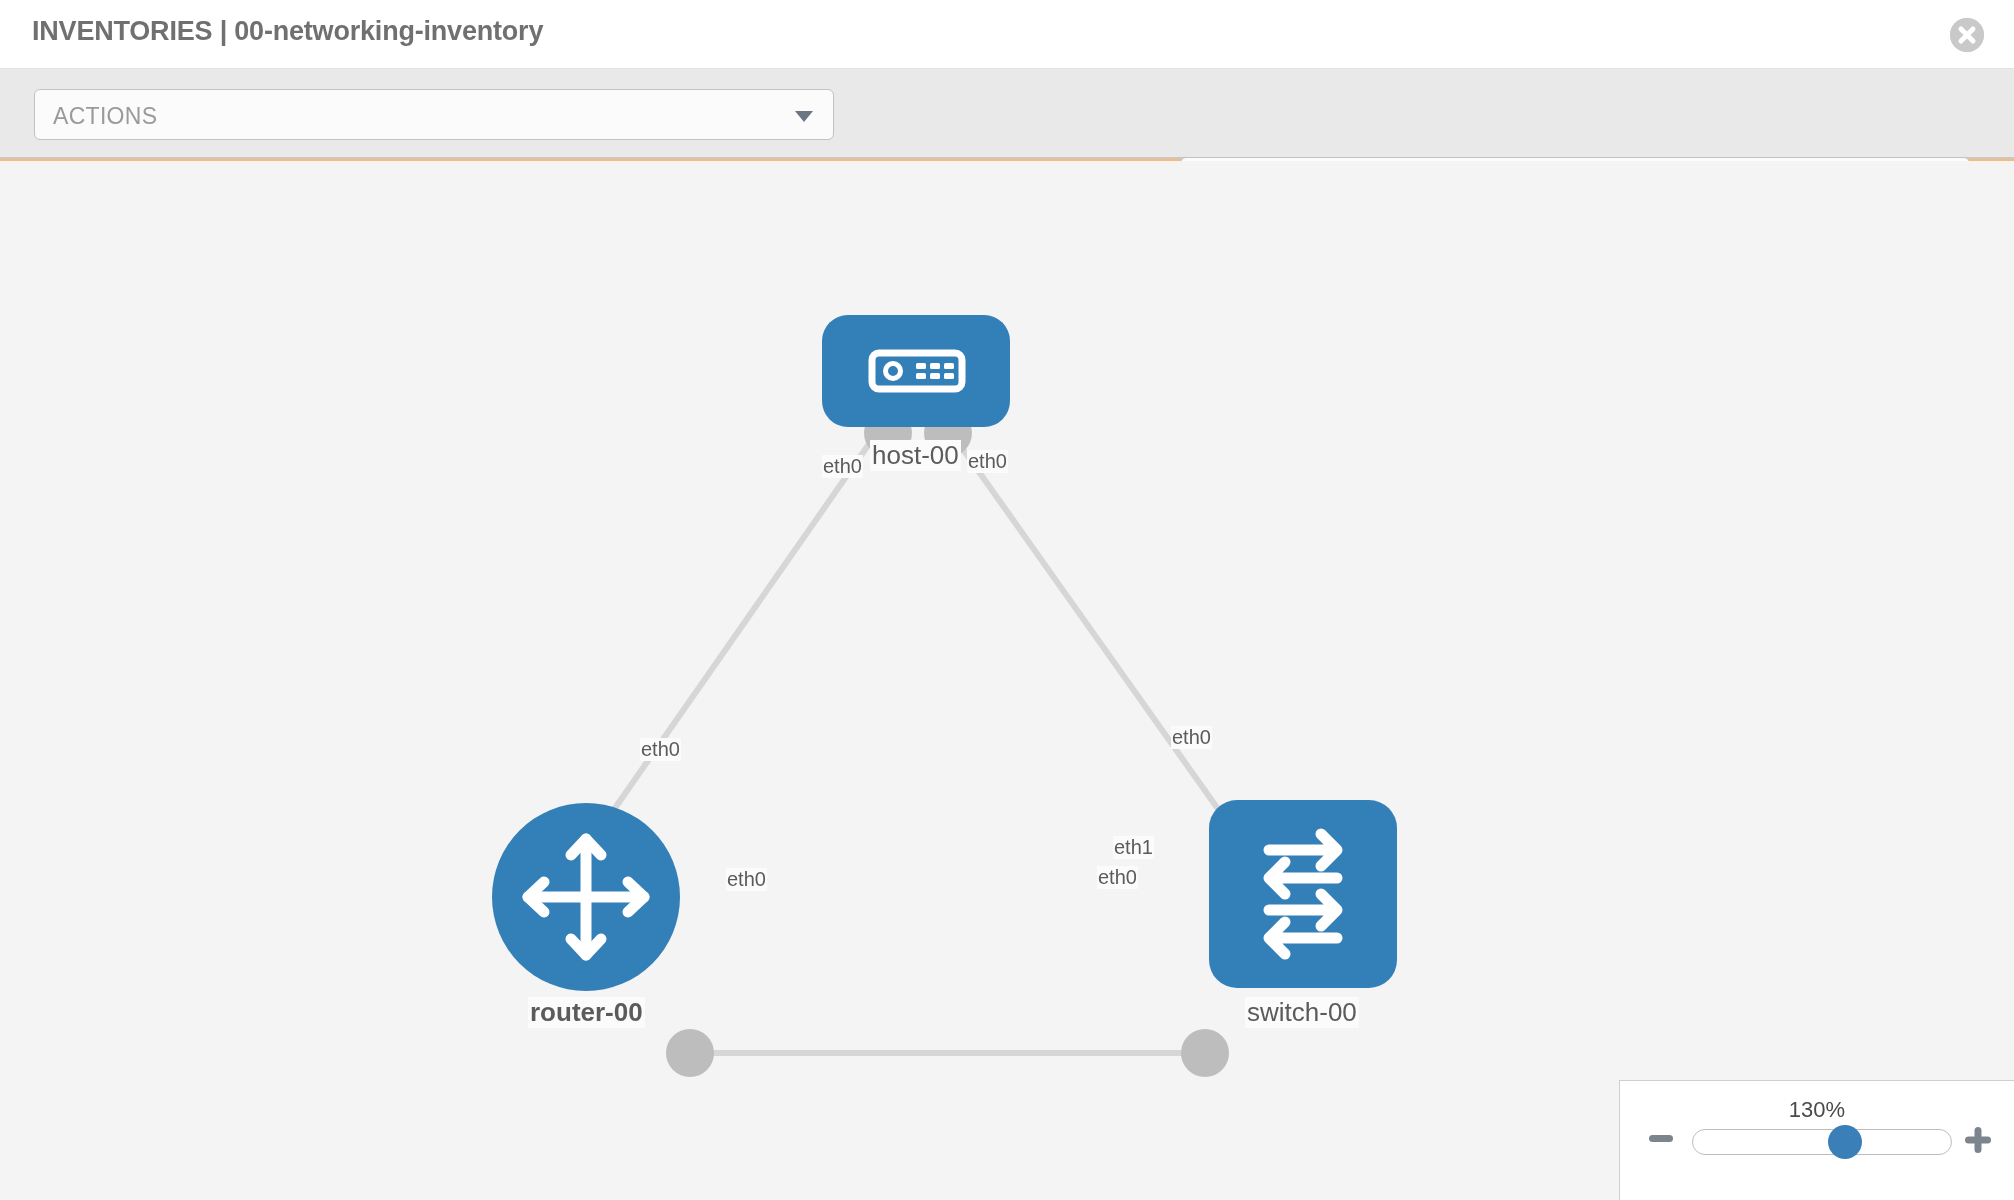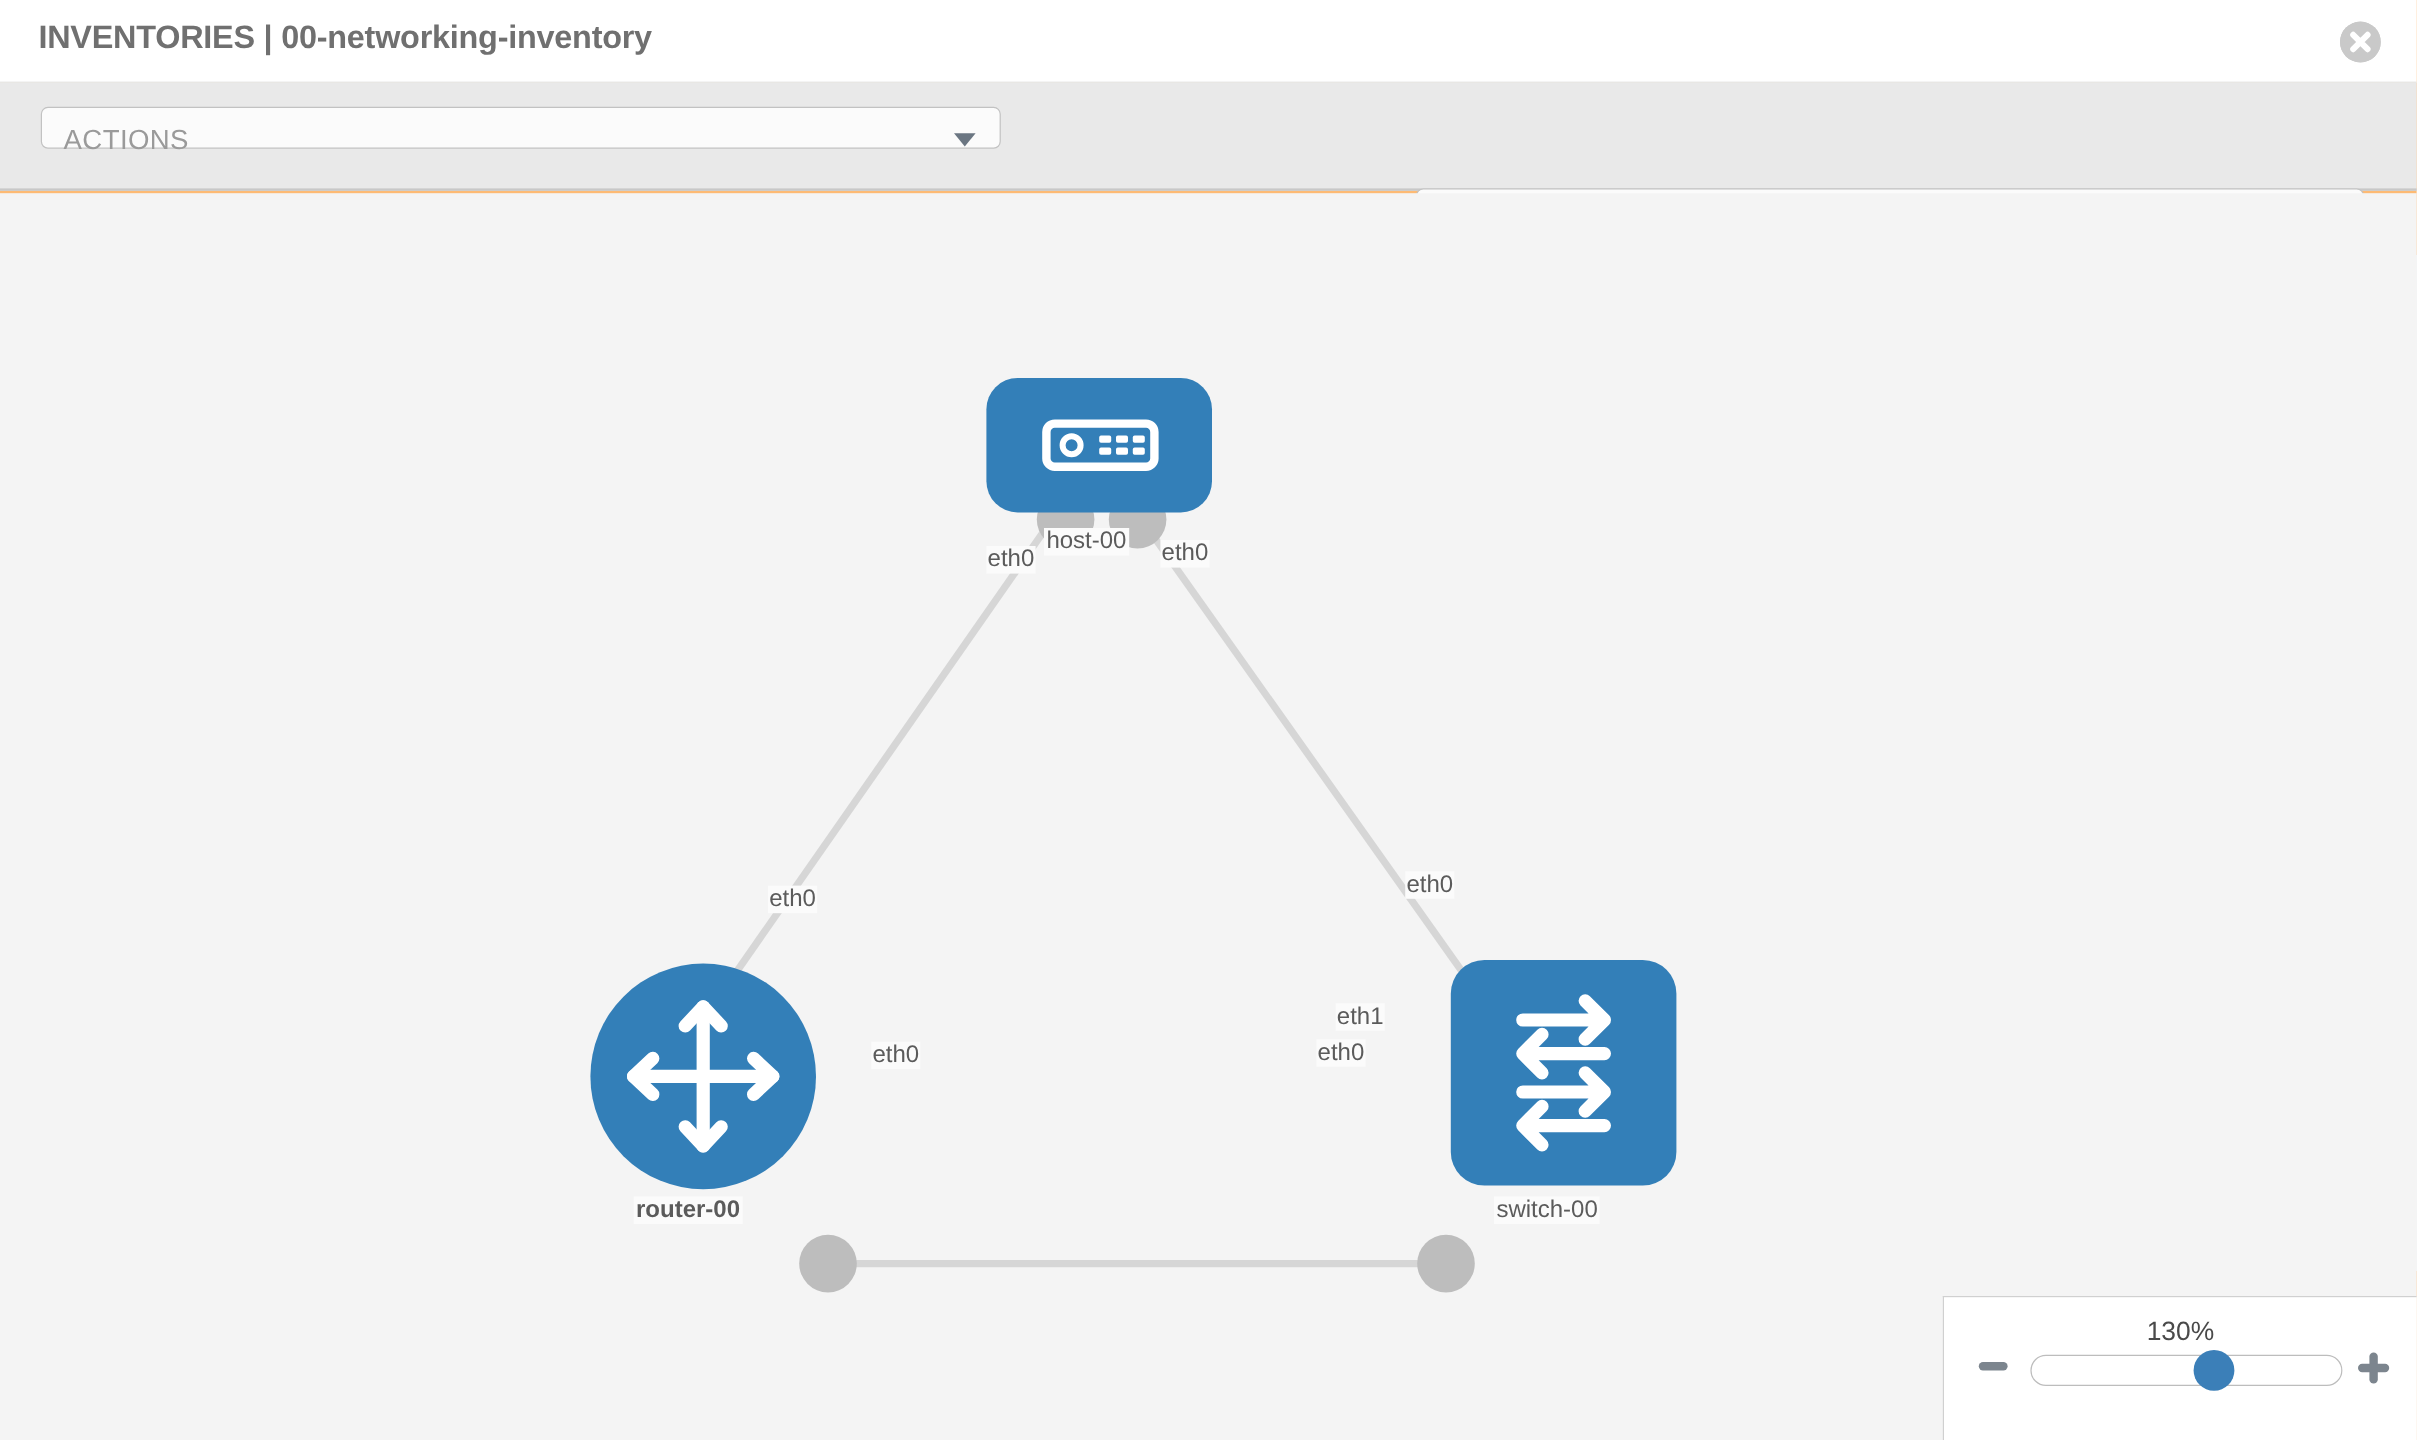--- a/index.html
+++ b/index.html
@@ -32,21 +32,21 @@
 
   
   .toolbar {
     position: absolute; left: 0; top: 69px; width: 2014px; height: 90px;
     background: #e9e9e9;
     border-bottom: 2px solid #c8c8c8;
     box-sizing: border-box;
   }
   .actions-select {
     position: absolute; left: 34px; top: 20px;
-    width: 800px; height: 35px;
+    width: 800px; height: 51px;
     background: #fbfbfb;
     border: 1px solid #c2c2c2;
     border-radius: 6px;
     box-sizing: border-box;
     cursor: pointer;
   }
   .actions-select .label {
     position: absolute; left: 18px; top: 13px;
     font-size: 23px; color: #9a9a9a; letter-spacing: 0.3px;
   }
@@ -87,21 +87,21 @@
     overflow: hidden;
   }
   .graph-svg { position: absolute; left: 0; top: 0; width: 2014px; height: 1039px; }
 
   .node { position: absolute; }
   .node-shape { position: absolute; background: #337fb8; }
   .node-shape svg { display: block; }
 
   .node-label {
     position: absolute;
-    font-size: 20px; color: #5b5b5b;
+    font-size: 26px; color: #5b5b5b;
     background: #fbfbfb;
     white-space: nowrap;
     padding: 0 2px;
   }
   .iface-label {
     position: absolute;
     font-size: 20px; color: #5b5b5b;
     background: #fbfbfb;
     white-space: nowrap;
     padding: 0 1px;

